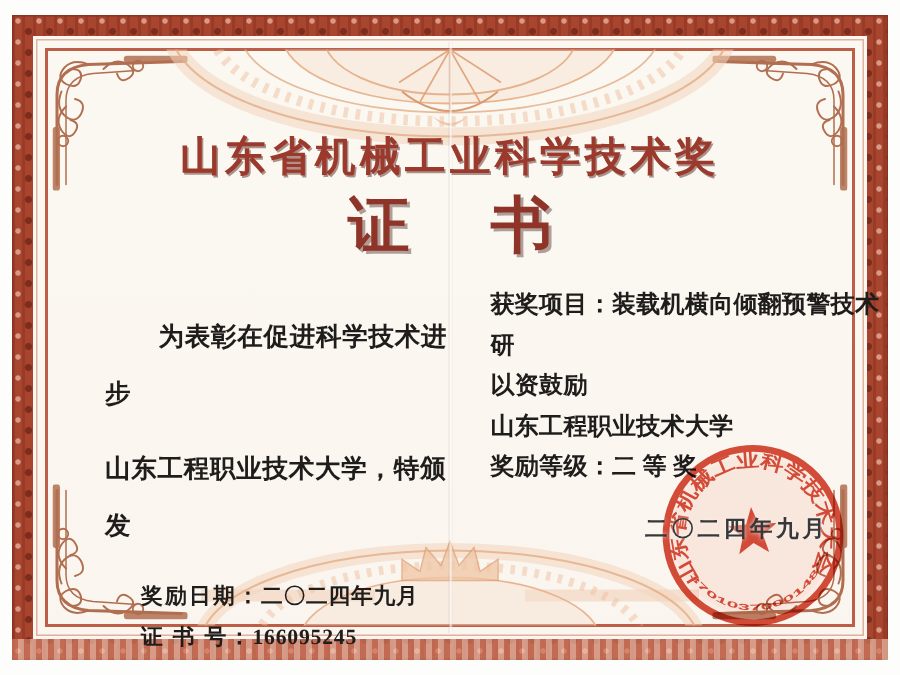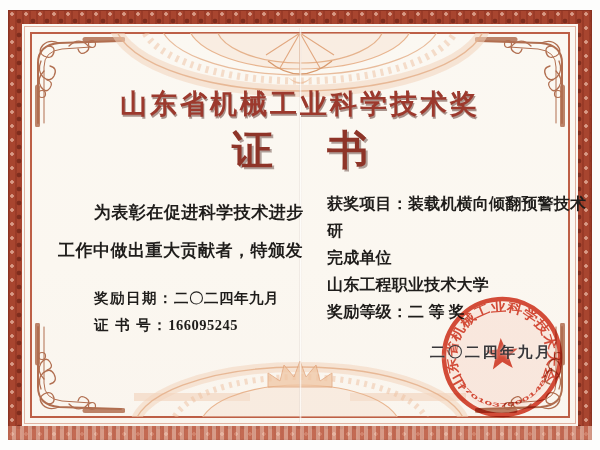--- a/index.html
+++ b/index.html
@@ -32,21 +32,21 @@
   
   .fold{position:absolute;left:277px;top:4px;bottom:4px;width:3px;
     background:linear-gradient(90deg,rgba(140,110,95,.16),rgba(255,255,255,.65),rgba(140,110,95,.07));}
   
   .award-title{position:absolute;top:62px;left:0;right:0;text-align:center;
     font-family:"Liberation Sans",sans-serif;font-weight:900;font-size:27px;letter-spacing:3px;
     color:#9c392d;text-shadow:1px 1.5px 0 rgba(71,22,14,.45);}
   .cert-word{position:absolute;top:99px;left:0;right:0;display:flex;justify-content:center;gap:54px;
     font-weight:800;font-size:41px;color:#8e3428;text-shadow:2px 2px 0 rgba(52,14,9,.38);}
   .left-page{position:absolute;left:36px;top:170px;width:254px;color:#1f1d1b;}
-  .left-page p{margin:0;font-weight:600;font-size:17px;line-height:38px;letter-spacing:.5px;}
+  .left-page p{margin:12px;font-weight:600;font-size:17px;line-height:38px;letter-spacing:.5px;}
   .left-page .indent{text-indent:2.1em;}
   .meta-block{margin-top:15px;}
   .meta-line{font-weight:700;font-size:14.5px;line-height:27px;letter-spacing:.5px;margin-left:36px;}
   .meta-line .meta-label{letter-spacing:1.5px;}
   .right-page{position:absolute;left:305px;top:166px;width:266px;color:#1f1d1b;}
   .right-page .rline{font-weight:700;font-size:16px;line-height:27px;letter-spacing:.2px;}
   
   .seal{position:absolute;left:405px;top:258px;width:150px;height:150px;
     mix-blend-mode:multiply;opacity:.93;transform:rotate(-4deg);}
   .issue-date{position:absolute;left:408px;top:319px;z-index:9;
@@ -131,37 +131,37 @@
     <div class="fold"></div>
 
     <div class="award-title">山东省机械工业科学技术奖</div>
     <div class="cert-word">
       <span>证</span>
       <span>书</span>
     </div>
 
     <div class="left-page">
       <p class="indent">为表彰在促进科学技术进步</p>
-      <p>工作中做出重大贡献者，特颁发</p>
+      <p>山东工程职业技术大学，特颁发</p>
       <div class="meta-block">
         <div class="meta-line">
           <span class="meta-label">奖励日期：</span><span class="meta-value">二〇二四年九月</span>
         </div>
         <div class="meta-line">
           <span class="meta-label">证 书 号：</span><span class="meta-value">166095245</span>
         </div>
       </div>
     </div>
 
     <div class="right-page">
       <div class="rline">
         <span>获奖项目：</span><span>装载机横向倾翻预警技术研</span>
       </div>
       <div class="rline">
-        <span></span><span>完成单位</span>
+        <span></span><span>以资鼓励</span>
       </div>
       <div class="rline">
         <span></span><span>山东工程职业技术大学</span>
       </div>
       <div class="rline">
         <span>奖励等级：</span><span>二 等 奖</span>
       </div>
     </div>
 
     <svg class="seal" viewBox="0 0 150 150">

